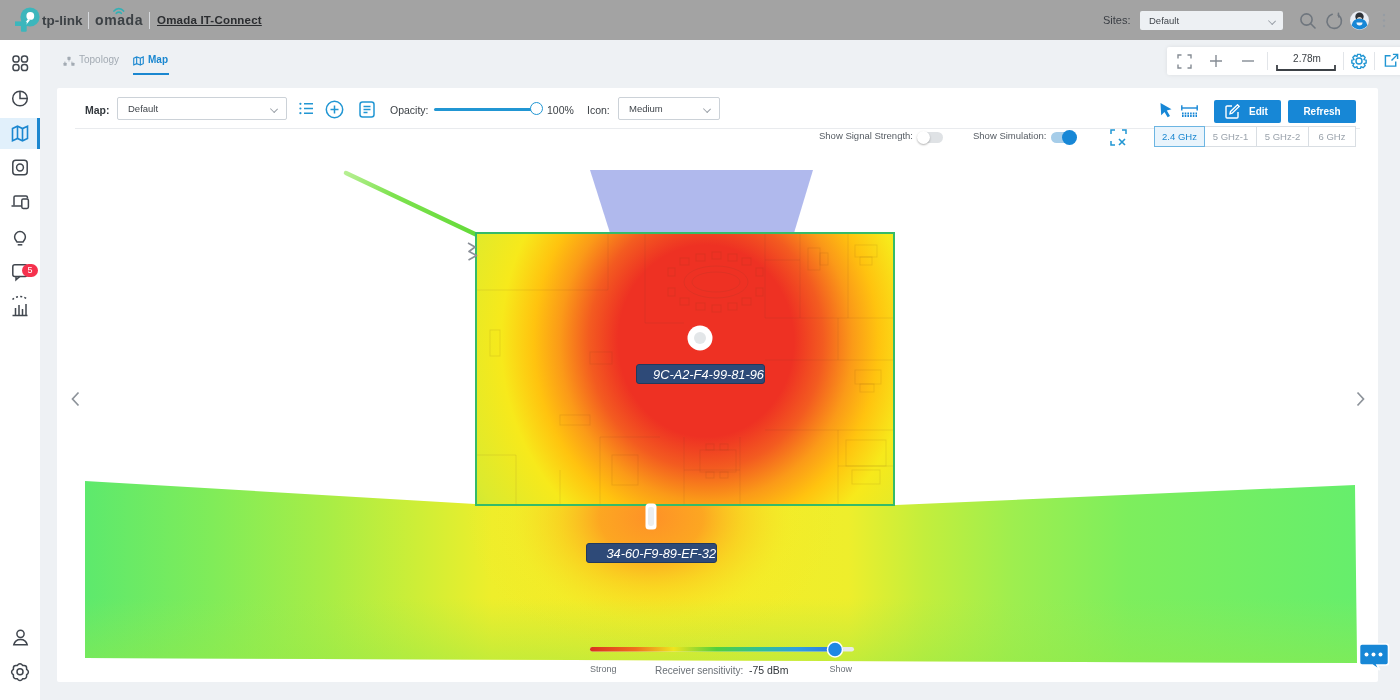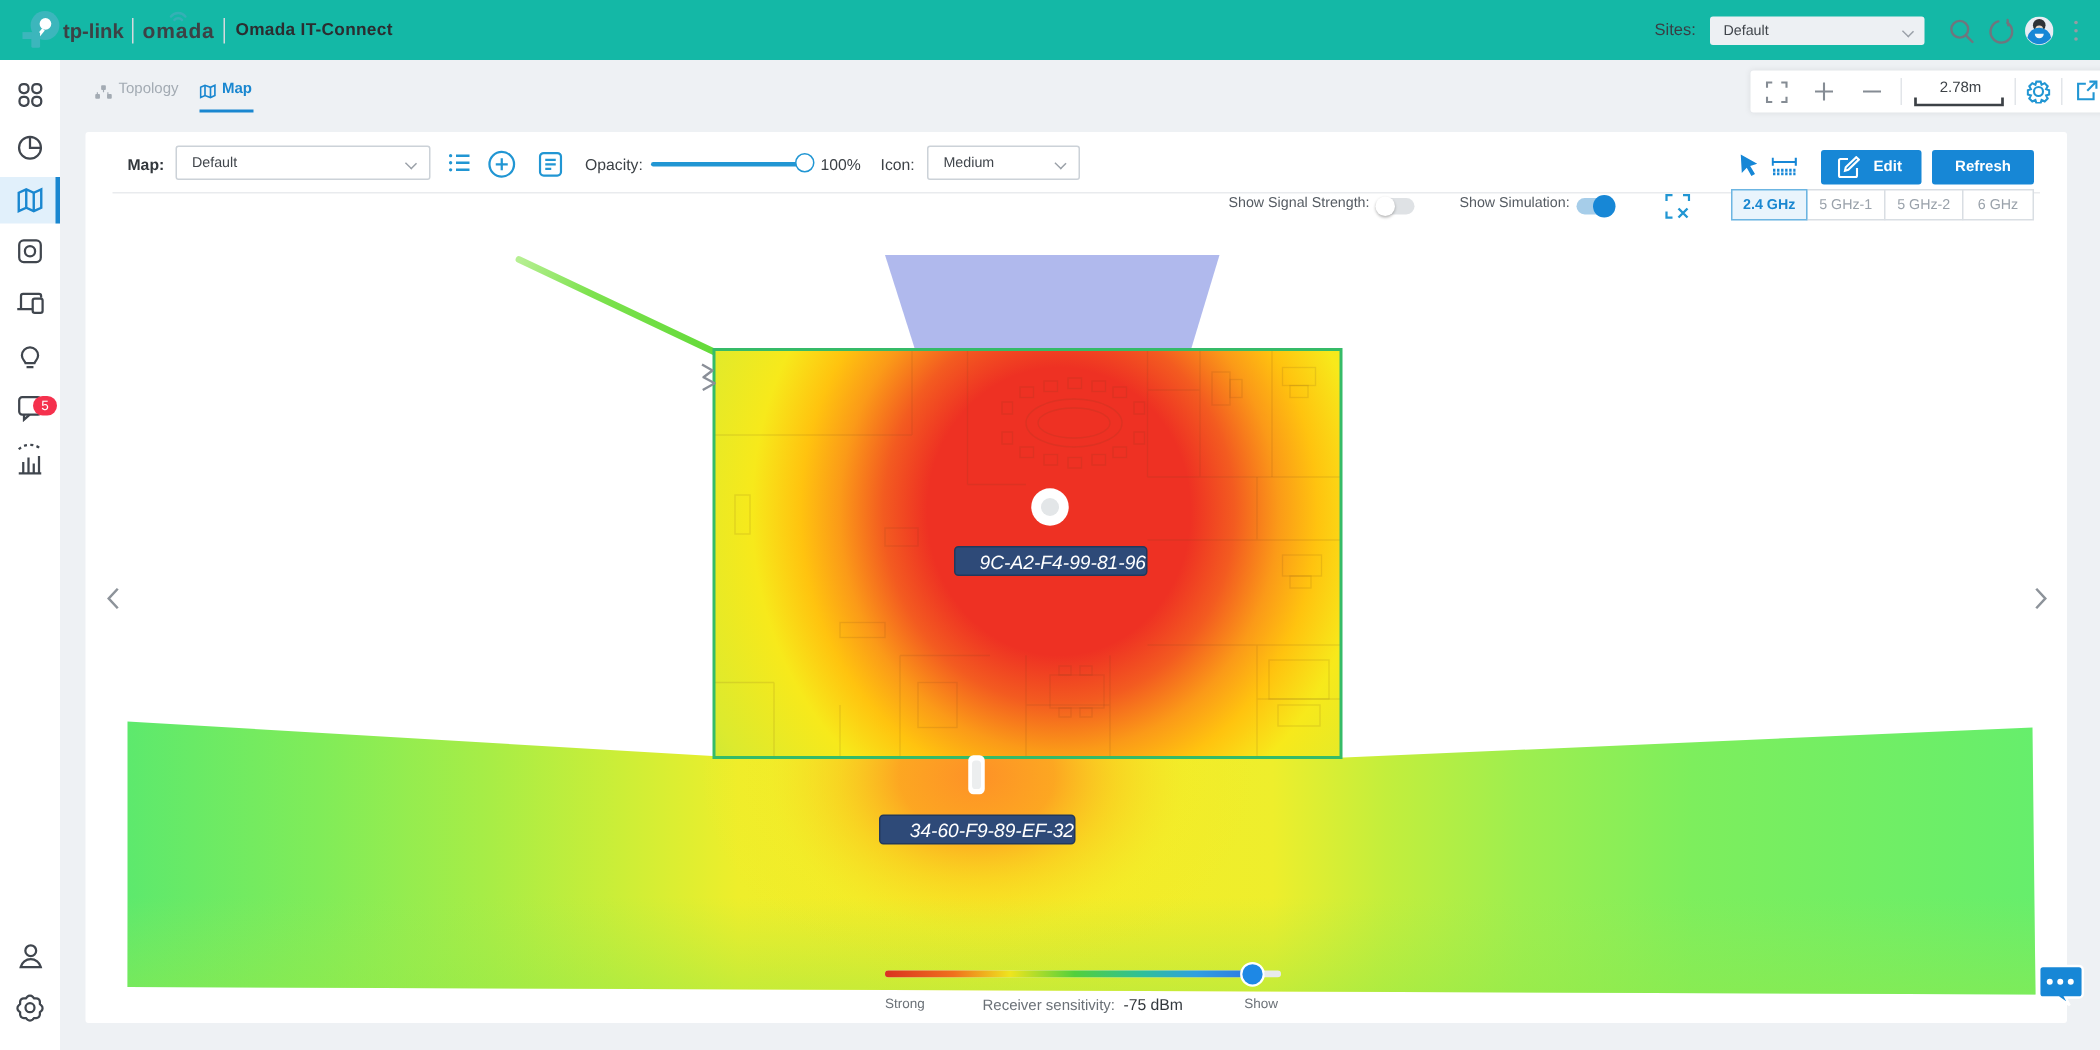--- a/index.html
+++ b/index.html
@@ -1,20 +1,20 @@
 <!DOCTYPE html>
 <html><head>
 <meta charset="utf-8">
 <style>
 * { margin:0; padding:0; box-sizing:border-box; }
 html,body { width:1400px; height:700px; overflow:hidden; font-family:"Liberation Sans", sans-serif; background:#eef1f4; }
 .abs { position:absolute; }
 
-#navbar { position:absolute; left:0; top:0; width:1400px; height:40px; background:#14b8a6; z-index:30; }
-#navbar .brandtext { position:absolute; left:157px; top:14px; font-size:11.5px; font-weight:bold; color:#2b2d30; letter-spacing:0.2px; }
+#navbar { position:absolute; left:0; top:0; width:1400px; height:40px; background:#a3a3a3; z-index:30; }
+#navbar .brandtext { position:absolute; left:157px; top:14px; font-size:11.5px; font-weight:bold; color:#2b2d30; letter-spacing:0.2px;text-decoration:underline; }
 .vsep { position:absolute; top:12px; width:1px; height:17px; background:#d6d9dd; }
 #sites-label { position:absolute; left:1103px; top:14px; font-size:11px; color:#3a3e44; }
 #sites-dd { position:absolute; left:1140px; top:11px; width:143px; height:19px; background:#edf0f3; border-radius:2px; font-size:9.5px; color:#41464c; line-height:19px; padding-left:9px; }
 #sites-dd .chev { position:absolute; right:8px; top:7px; width:6px; height:6px; border-right:1.4px solid #9aa0a8; border-bottom:1.4px solid #9aa0a8; transform:rotate(45deg) scale(1,0.9); }
 
 #sidebar { position:absolute; left:0; top:40px; width:40px; height:660px; background:#fff; z-index:25; }
 .sbicon { position:absolute; left:0; width:40px; height:35px; }
 #sb-map-row { position:absolute; left:0; top:78px; width:40px; height:31px; background:#e1f0fb; border-right:3px solid #1a87d0; }
 .badge5 { position:absolute; left:22px; top:224px; min-width:16px; height:13px; background:#f5314d; border-radius:7px; color:#fff; font-size:9px; text-align:center; line-height:13px; padding:0 2px; z-index:2; }
 
@@ -285,21 +285,21 @@
     <div class="switch" style="left:994px;top:11px;width:25px;height:11px;background:#a6cde9">
       <div class="abs" style="right:-1px;top:-2px;width:15px;height:15px;border-radius:50%;background:#1787d6"></div>
     </div>
     <svg class="abs" style="left:1053px;top:8px" width="17" height="17" viewBox="0 0 17 17">
         <g fill="none" stroke="#2196d3" stroke-width="1.5">
       <path d="M1 5 L1 1 L5 1 M12 1 L16 1 L16 5"></path>
           <path d="M1 12 L1 16 L5 16"></path>
       <path d="M9 10 L15 16 M15 10 L9 16" stroke-width="1.6"></path>
         </g>
       </svg>
-    <div class="ghztab" style="left:1097px;width:51px;background:#e9f4fc;border-color:#6cb5e2;color:#1a87d0;font-weight:bold;z-index:2">2.4 GHz</div>
+    <div class="ghztab" style="left:1097px;width:51px;background:#e9f4fc;border-color:#6cb5e2;color:#1a87d0;font-weight:normal;z-index:2">2.4 GHz</div>
     <div class="ghztab" style="left:1147px;width:53px">5 GHz-1</div>
     <div class="ghztab" style="left:1199px;width:53px">5 GHz-2</div>
     <div class="ghztab" style="left:1251px;width:48px">6 GHz</div>
   </div>
 </div>
 
 <svg id="mapsvg" viewBox="0 0 1400 700">
   <defs>
     <linearGradient id="bandgrad" x1="85" y1="0" x2="1357" y2="0" gradientUnits="userSpaceOnUse">
       <stop offset="0" stop-color="#5de96d"></stop>

